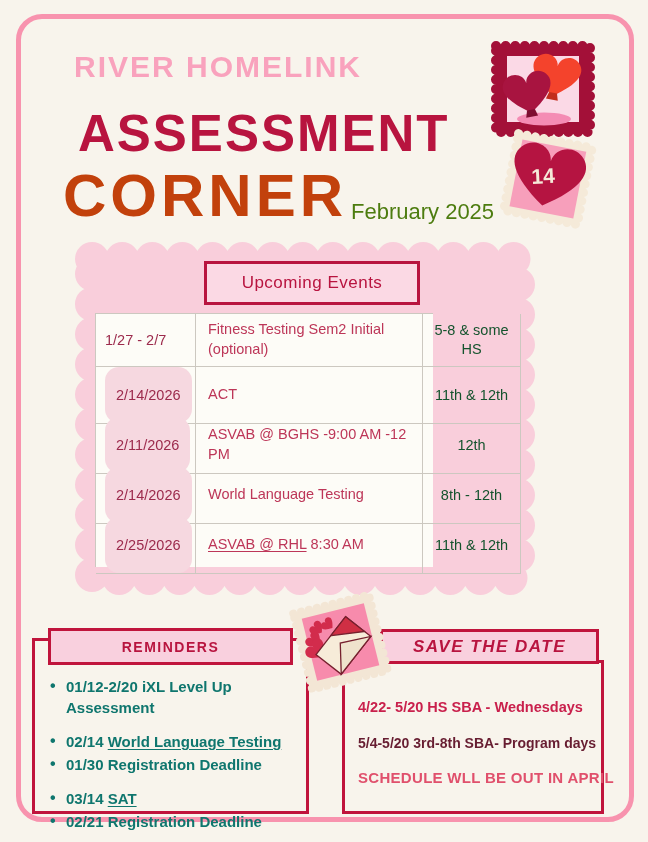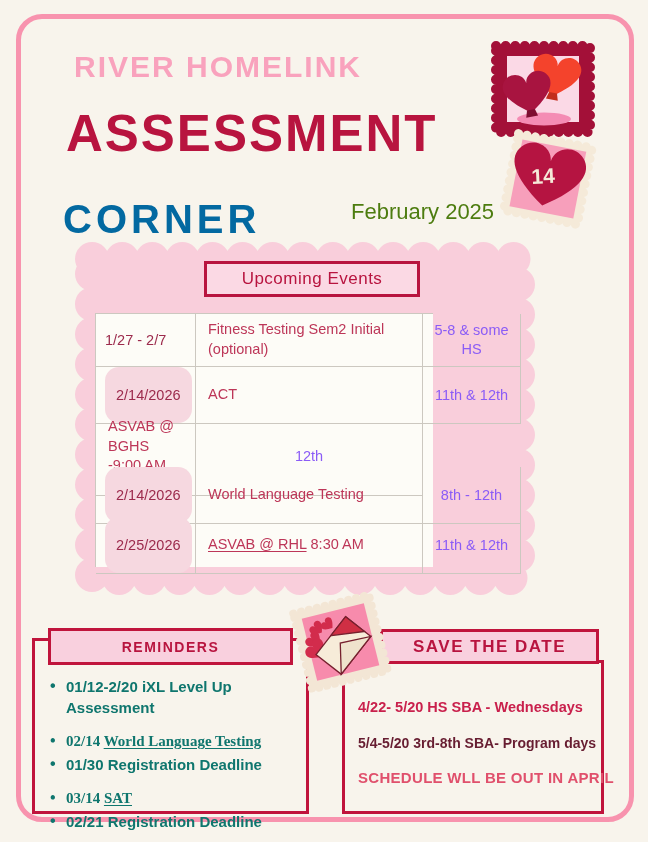--- a/index.html
+++ b/index.html
@@ -5,68 +5,68 @@
   * { margin:0; padding:0; box-sizing:border-box; }
   html,body { width:648px; height:842px; }
   body { font-family:"Liberation Sans","DejaVu Sans",sans-serif; background:#f8f4ec; position:relative; overflow:hidden; }
 
   .frame { position:absolute; left:16px; top:14px; width:618px; height:808px;
            border:5px solid #f893ae; border-radius:26px; z-index:1; }
 
   
   .brand { position:absolute; left:74px; top:50px; font-size:30px; font-weight:bold;
            letter-spacing:2px; color:#f9a2bd; z-index:2; }
-  .title1 { position:absolute; left:66px; top:104px; font-size:51px; font-weight:bold;
+  .title1 { position:absolute; left:78px; top:104px; font-size:51px; font-weight:bold;
             letter-spacing:2px; color:#b8143f; z-index:2; }
-  .title2 { position:absolute; left:63px; top:161px; font-size:40px; font-weight:bold;
-            letter-spacing:4px; color:#0369a1; z-index:2;margin-top:36px; }
+  .title2 { position:absolute; left:63px; top:161px; font-size:60px; font-weight:bold;
+            letter-spacing:4px; color:#c2410c; z-index:2; }
   .issue-date { position:absolute; left:351px; top:199px; font-size:22px; color:#4d7c0f; z-index:2; }
 
   
   .stamp { position:absolute; z-index:4; }
   .stamp-balloons { left:486px; top:36px; }
   .stamp-heart14 { left:500px; top:130px; transform:rotate(11deg); }
   .stamp-envelope { left:293px; top:594px; transform:rotate(-14deg); z-index:6; }
 
   
   .blob { position:absolute; left:70px; top:237px; width:470px; height:363px; z-index:2; }
 
   
-  .upcoming-heading { position:absolute; left:204px; top:261px; width:216px; height:36px;
+  .upcoming-heading { position:absolute; left:204px; top:261px; width:216px; height:44px;
       background:#fbd9e4; border:3px solid #b8143f; display:flex; align-items:center; justify-content:center;
       font-size:17px; color:#b8143f; z-index:3; letter-spacing:0.5px; }
   .events-table { position:absolute; left:95px; top:313px; width:338px; z-index:3;
       background:#fdfcf7; border-top:1px solid #ccc8c0; border-left:1px solid #ccc8c0; }
   .t-row { display:grid; grid-template-columns:100px 227px 98px; height:50px; }
   .t-row.first { height:53px; }
   .t-cell { border-right:1px solid #ccc8c0; border-bottom:1px solid #ccc8c0;
       display:flex; align-items:center; font-size:14.5px; }
   .c-date { padding-left:9px; color:#9c2a4c; }
   .c-event { padding:0 12px; color:#bd3658; line-height:1.35; }
-  .c-grades { justify-content:center; text-align:center; color:#8b5cf6; padding:0 6px; line-height:1.3; }
+  .c-grades { justify-content:center; text-align:center; color:#14532d; padding:0 6px; line-height:1.3; }
   .pill { background:#f6d8e0; border-radius:14px; padding:20px 11px; display:inline-block; }
   .u { text-decoration:underline; text-underline-offset:2px; }
 
   
   .rem-box { position:absolute; left:32px; top:638px; width:277px; height:176px;
       border:3px solid #c0143c; z-index:3; }
   .rem-heading { position:absolute; left:48px; top:628px; width:245px; height:37px;
       background:#f9d0de; border:3px solid #c0143c; display:flex; align-items:center; justify-content:center;
       font-size:14px; font-weight:bold; letter-spacing:1.5px; color:#b8143f; z-index:4; }
   .rem-list { position:absolute; left:48px; top:676px; width:248px; z-index:4; list-style:none; }
   .rem-list li { position:relative; padding-left:18px; font-size:15px; font-weight:bold;
       color:#0f766e; line-height:1.4; margin-bottom:2px; }
   .rem-list li::before { content:"\2022"; position:absolute; left:2px; top:-1px; font-size:16px; }
-  .rem-list li.gap { margin-top:13px;font-family:Liberation Serif, serif; }
+  .rem-list li.gap { margin-top:13px; }
 
   .save-box { position:absolute; left:342px; top:660px; width:262px; height:154px;
       border:3px solid #c0143c; z-index:3; }
   .save-heading { position:absolute; left:380px; top:629px; width:219px; height:35px;
       background:#f9d0de; border:3px solid #c0143c; display:flex; align-items:center; justify-content:center;
-      font-size:17px; font-weight:bold; letter-spacing:1.5px; color:#b8143f; z-index:4; }
+      font-size:17px; font-weight:bold; letter-spacing:1.5px; color:#b8143f; z-index:4;font-style:italic; }
   .save-line { position:absolute; left:358px; font-weight:bold; z-index:4; }
   .save-line.bright { top:699px; font-size:14.5px; color:#c9204c; }
   .save-line.dark { top:735px; font-size:14px; color:#671d31;text-align:right; }
   .save-line.accent { top:769px; font-size:15px; color:#e0506c; letter-spacing:0.3px; }
 </style>
 </head>
 <body>
 
 <div class="frame"></div>
 
@@ -126,20 +126,23 @@
   <div class="t-row">
     <div class="t-cell c-date">
         <span class="pill">2/14/2026</span>
       </div>
     <div class="t-cell c-event">
         <span>ACT</span>
       </div>
     <div class="t-cell c-grades">11th &amp; 12th</div>
   </div>
   <div class="t-row">
+    <div class="t-cell c-date">
+        <span class="pill">2/11/2026</span>
+      </div>
     <div class="t-cell c-event">
         <span>ASVAB @ BGHS -9:00 AM -12 PM</span>
       </div>
     <div class="t-cell c-grades">12th</div>
   </div>
   <div class="t-row">
     <div class="t-cell c-date">
         <span class="pill">2/14/2026</span>
       </div>
     <div class="t-cell c-event">

